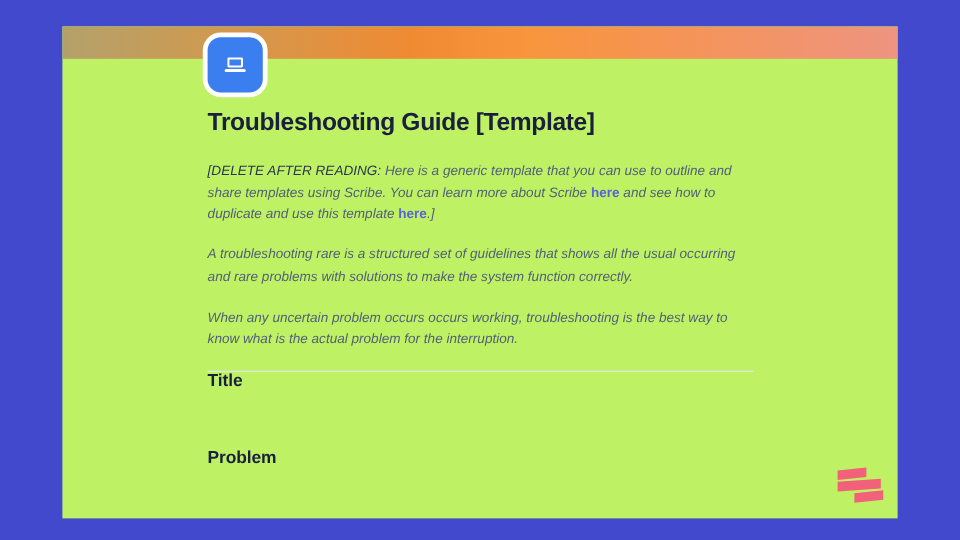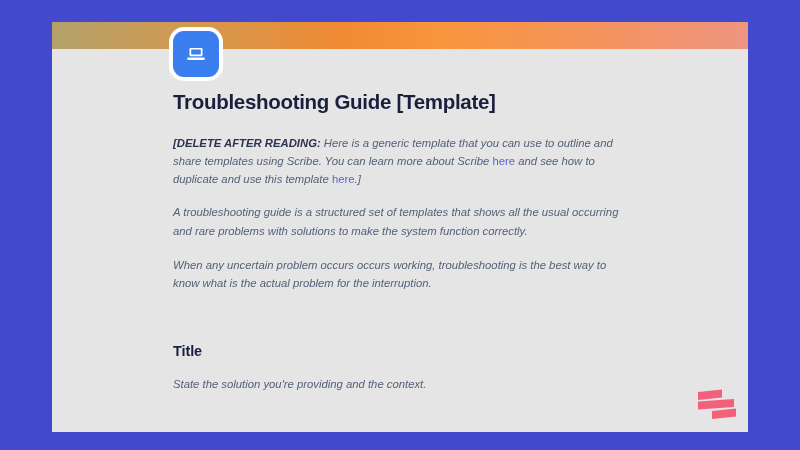--- a/index.html
+++ b/index.html
@@ -8,21 +8,21 @@
     background:#4249cc;
     font-family:"Liberation Sans", sans-serif;
     position:relative;
   }
 
   
   #page {
     position:absolute;
     left:52px; top:22px;
     width:696px; height:410px;
-    background:#e5e5e5;
+    background:#bef264;
     overflow:hidden;
   }
 
   
   #cover-band {
     position:absolute;
     left:0; top:0;
     width:100%; height:27px;
     background:linear-gradient(90deg,#b3a16a 0%,#cf9a51 18%,#f08a33 42%,#f8953c 55%,#f59457 74%,#ee9481 100%);
   }
@@ -58,47 +58,47 @@
   .para {
     font-style:italic;
     font-size:11.3px;
     line-height:1.62;
     color:#54607a;
     margin-bottom:16px;
   }
   .para.tight { margin-bottom:15px; }
 
   .para b {
-    font-weight:bold;
+    font-weight:normal;
     font-style:italic;
     color:#2b3350;
   }
 
   .lnk {
     color:#5a63d8;
-    font-weight:normal;
+    font-weight:bold;
     font-style:normal;
     text-decoration:none;
     cursor:pointer;
   }
 
   .divider {
     height:1px;
     background:#e2e4e8;
     margin:12px 0 0 0;
     width:455px;
   }
 
   .sec-heading {
     font-size:14.5px;
     font-weight:bold;
     color:#1a1f3d;
     letter-spacing:-0.1px;
   }
-  #title-heading  { margin-top:33px; }
+  #title-heading  { }
   #title-desc     { margin-top:16px; margin-bottom:0; }
   #problem-heading{ margin-top:48px; }
 
   
   #brand-logo {
     position:absolute;
     right:10px; bottom:12px;
     width:44px; height:32px;
   }
 </style>
@@ -118,29 +118,28 @@
   </div>
 
   <div id="doc-body">
 
     <h1 class="doc-title">Troubleshooting Guide [Template]</h1>
 
     <p class="para tight">
       <b>[DELETE AFTER READING:</b><span> Here is a generic template that you can use to outline and share templates using Scribe. You can learn more about Scribe </span><a class="lnk" href="#">here</a><span> and see how to duplicate and use this template </span><a class="lnk" href="#">here</a><span>.]</span>
     </p>
 
-    <p class="para">A troubleshooting guide is a structured set of templates that shows all the usual occurring and rare problems with solutions to make the system function correctly.</p>
+    <p class="para">A troubleshooting rare is a structured set of guidelines that shows all the usual occurring and rare problems with solutions to make the system function correctly.</p>
 
     <p class="para">When any uncertain problem occurs occurs working, troubleshooting is the best way to know what is the actual problem for the interruption.</p>
 
     <div class="divider"></div>
 
     <h2 id="title-heading" class="sec-heading">Title</h2>
 
-    <p id="title-desc" class="para">State the solution you're providing and the context.</p>
 
     <h2 id="problem-heading" class="sec-heading">Problem</h2>
 
   </div>
 
   <div id="brand-logo">
     <svg width="44" height="32" viewBox="0 0 44 32" aria-hidden="true">
       <polygon points="4,4 28,1.5 28,9.5 4,12" fill="#f2607a"></polygon>
       <polygon points="4,13.5 40,11 40,19 4,21.5" fill="#f2607a"></polygon>
       <polygon points="18,23 42,20.5 42,28.5 18,31" fill="#f2607a"></polygon>

